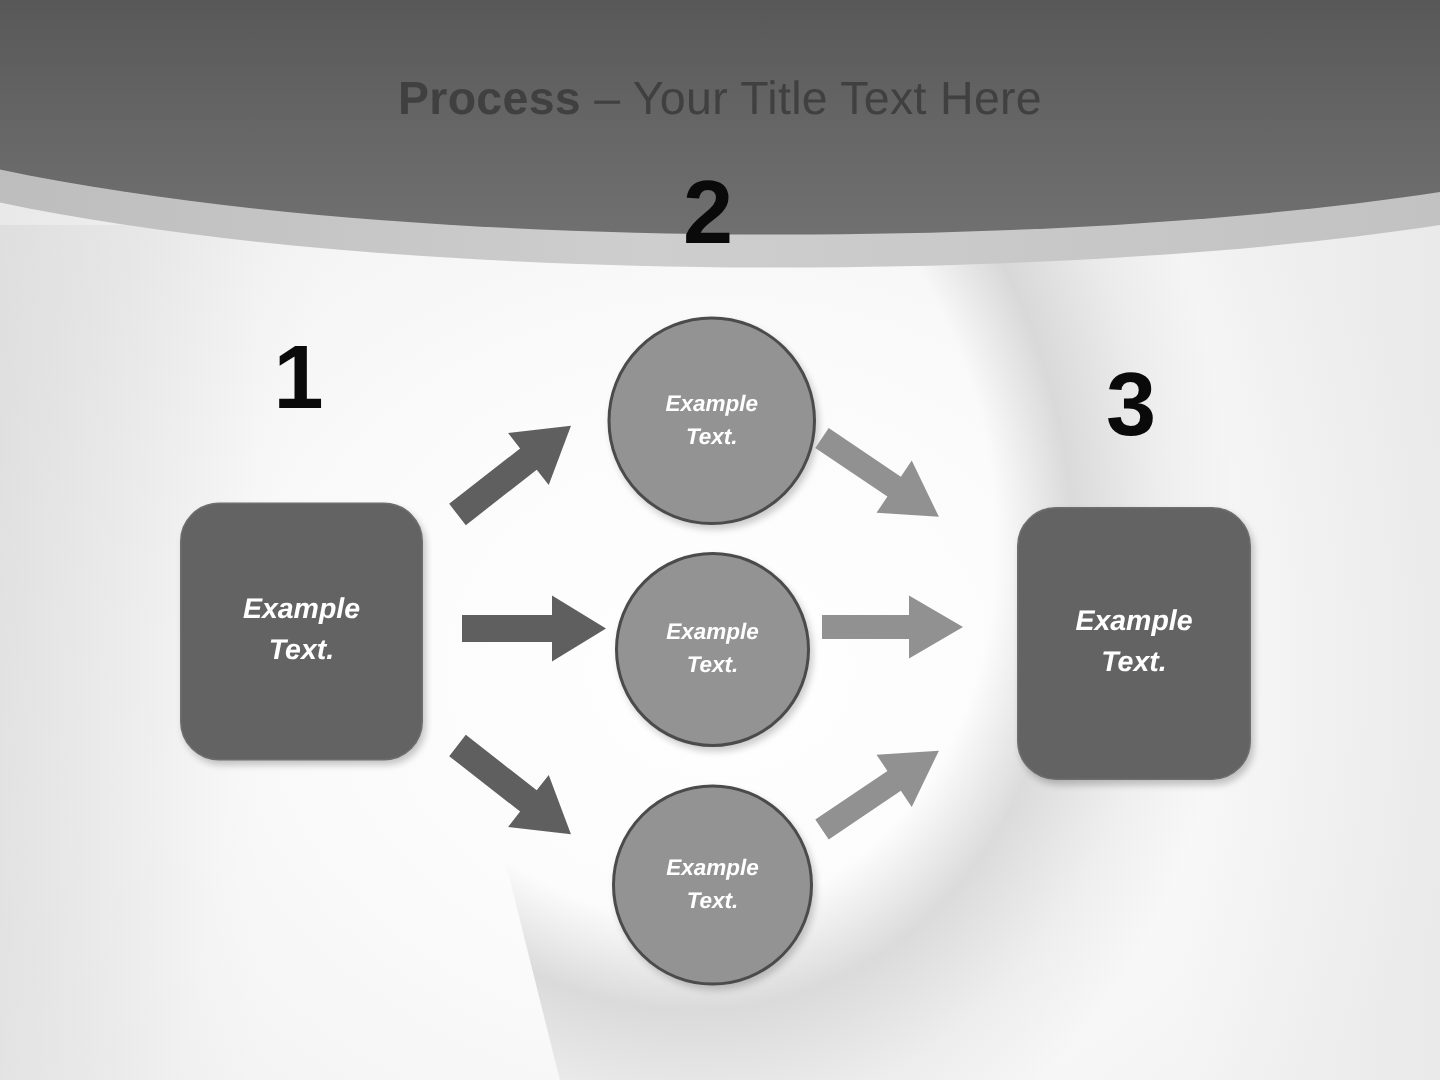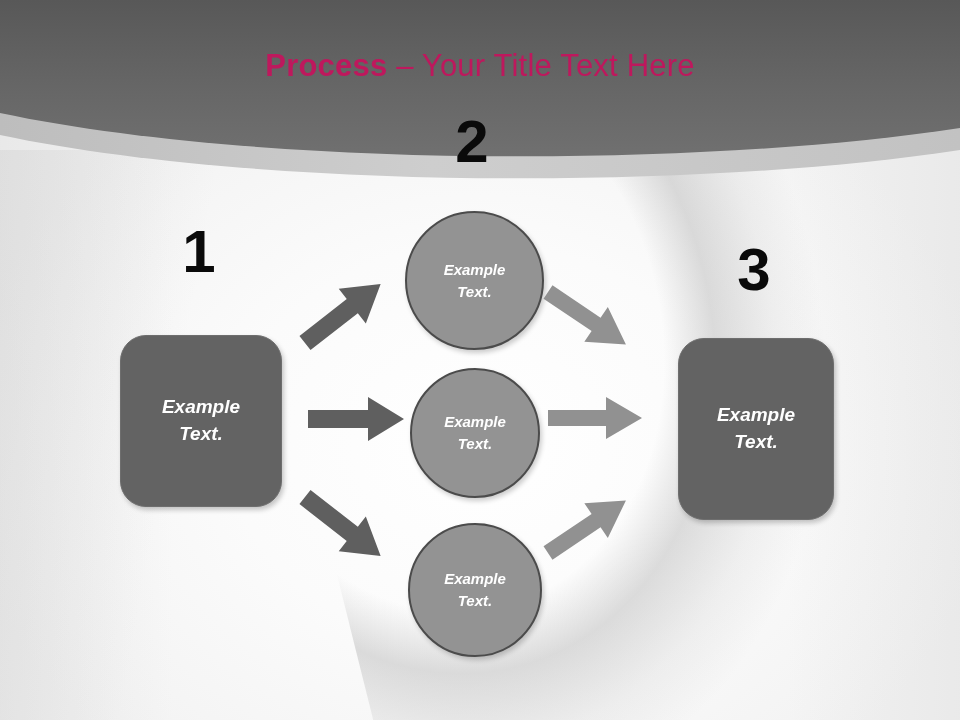--- a/index.html
+++ b/index.html
@@ -60,21 +60,21 @@
     pointer-events: none;
   }
   .header-svg { display: block; }
 
   .title {
     position: absolute;
     left: 0;
     top: 50px;
     width: 960px;
     text-align: center;
-    color: #be185d;
+    color: #404040;
     font-size: 31px;
     letter-spacing: 0.2px;
     line-height: 1;
     white-space: nowrap;
   }
   .title .t-bold { font-weight: bold; }
   .title .t-norm { font-weight: normal; }
 
   
   .step-num {

